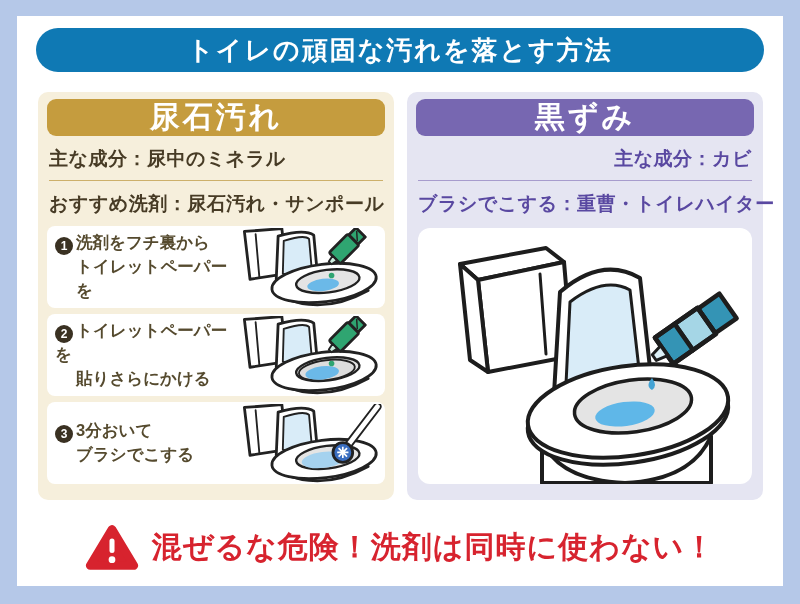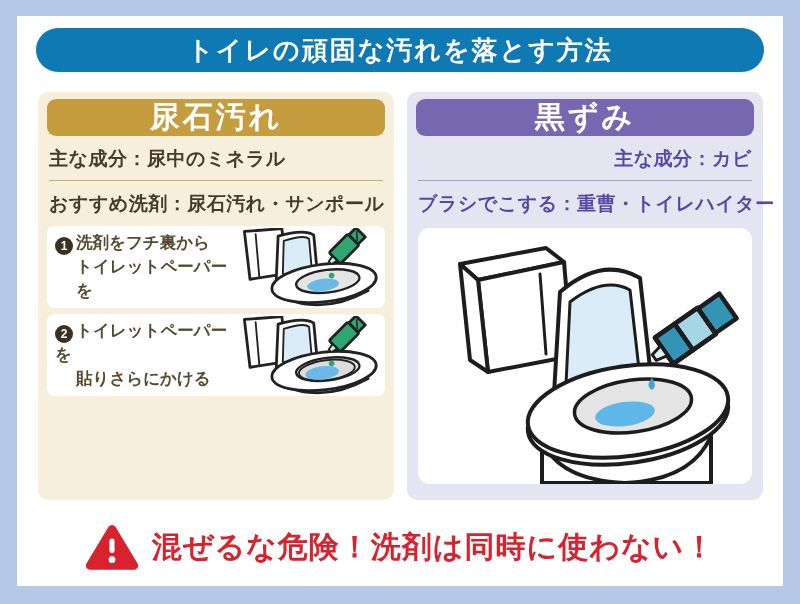--- a/index.html
+++ b/index.html
@@ -129,20 +129,34 @@
           <use href="#ts-base"></use>
           <ellipse cx="98" cy="57" rx="30" ry="10.5" transform="rotate(-7 98 57)" fill="#dddddd" stroke="#222" stroke-width="2"></ellipse>
           <ellipse cx="93" cy="60" rx="18" ry="7" transform="rotate(-7 93 60)" fill="#6bb9e8"></ellipse>
           <circle cx="103" cy="50" r="3" fill="#2fa571"></circle>
           <g transform="translate(134,4) rotate(45)">
               <use href="#ts-bottle"></use>
             </g>
         </svg>
       </div>
 
+      <div class="step-box">
+        <div class="step-lines">
+          <div class="l1"><span class="badge">3</span><span>3分おいて</span></div>
+          <div class="l2">ブラシでこする</div>
+        </div>
+        <svg class="step-illo" viewBox="0 0 160 84">
+          <use href="#ts-base"></use>
+          <ellipse cx="94" cy="59" rx="23" ry="8.5" transform="rotate(-7 94 59)" fill="#a5d2ef"></ellipse>
+          <line x1="152" y1="2" x2="120" y2="44" stroke="#222" stroke-width="9" stroke-linecap="round"></line>
+          <line x1="152" y1="2" x2="120" y2="44" stroke="#ffffff" stroke-width="5" stroke-linecap="round"></line>
+          <circle cx="115" cy="51" r="10.5" fill="#3a6ec0" stroke="#222" stroke-width="3"></circle>
+          <path d="M109,51 h12 M115,45 v12 M110.5,46.5 l9,9 M119.5,46.5 l-9,9" stroke="#ffffff" stroke-width="1.8"></path>
+        </svg>
+      </div>
 
     </div>
   </div>
 
   <div class="panel panel-right">
     <div class="panel-header">黒ずみ</div>
     <div class="info-line">主な成分：カビ</div>
     <div class="divider"></div>
     <div class="info-line">ブラシでこする：重曹・トイレハイター</div>
 

